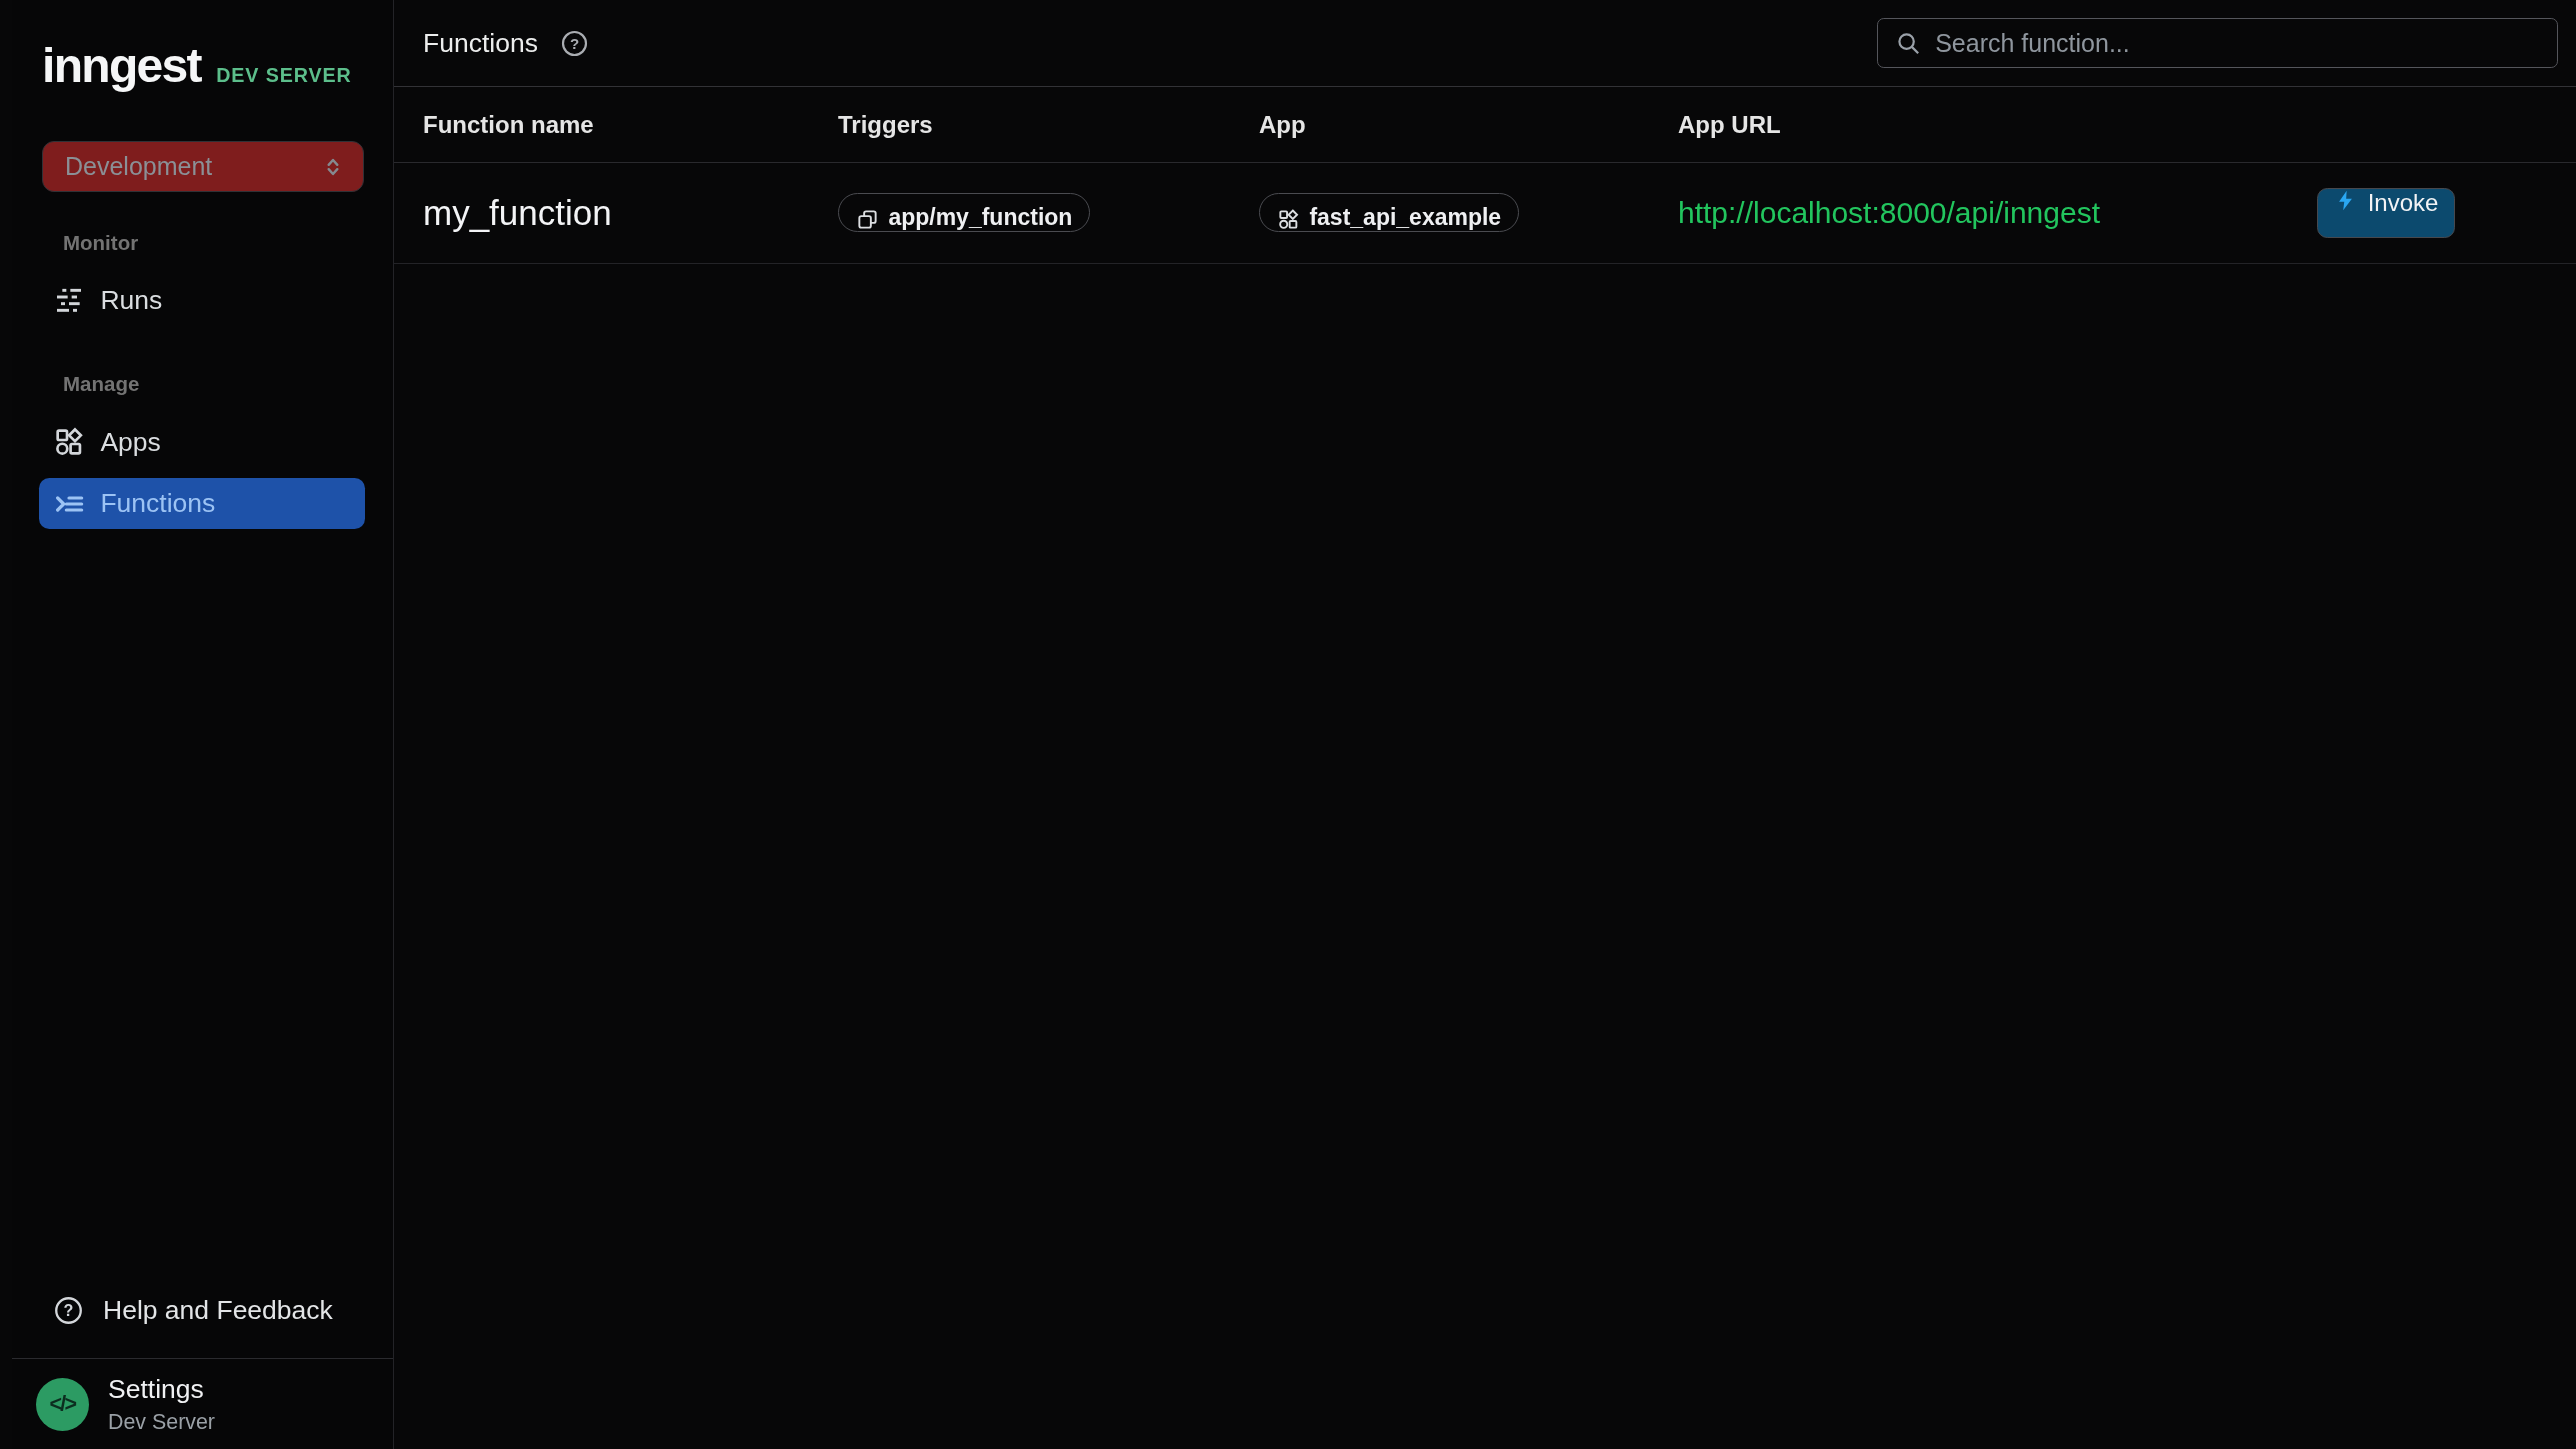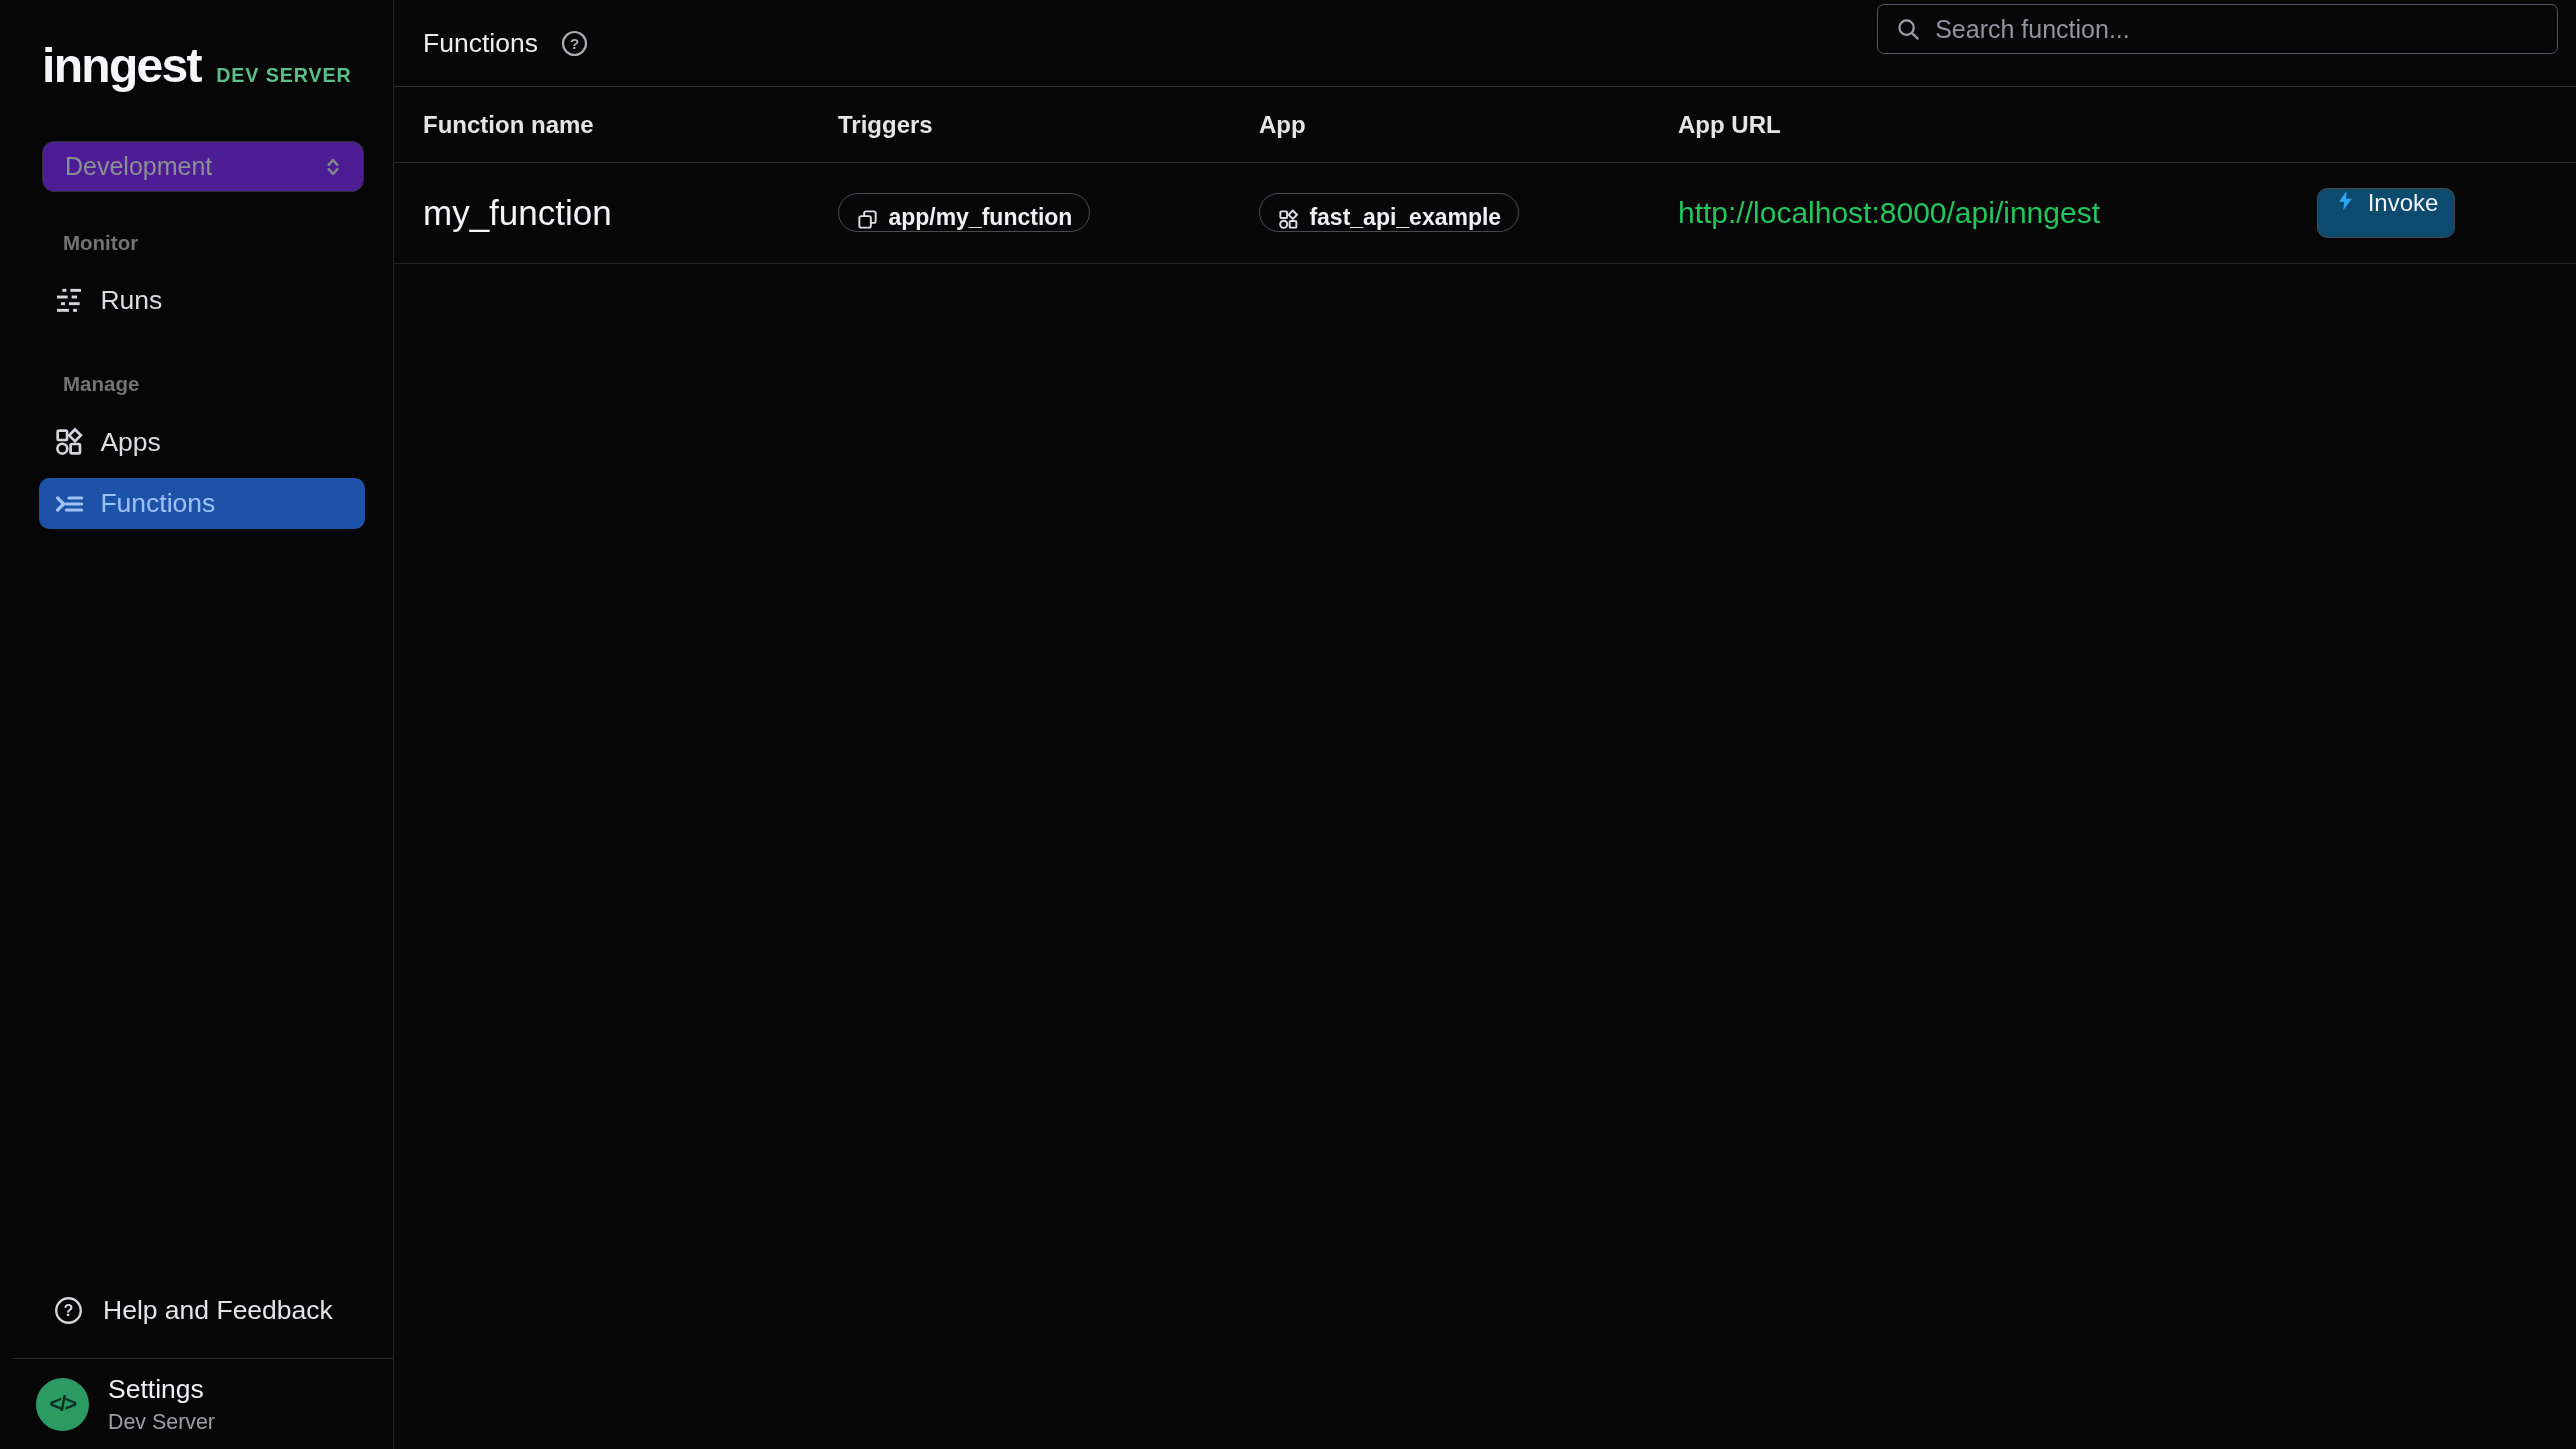--- a/index.html
+++ b/index.html
@@ -7,21 +7,21 @@
               font-family:"Liberation Sans","DejaVu Sans",sans-serif; }
   .app { display:flex; width:2576px; height:1450px; background:#070708; color:#e6e7e9;padding-left:12px; }
 
   
   .sidebar { width:382px; min-width:382px; height:100%; background:#060607;
              border-right:1.7px solid #232327; display:flex; flex-direction:column; }
   .logo-row { margin:38px 0 0 30px; display:flex; align-items:baseline; }
   .logo-text { font-size:48px; font-weight:800; letter-spacing:-1.7px; color:#f5f6f7; }
   .env-label { margin-left:15.4px; font-size:19.7px; font-weight:700; letter-spacing:0.9px; color:#5cbe8b; }
 
-  .selector { margin:48px 0 0 30px; width:322px; height:51px; background:#4c1d95;
+  .selector { margin:48px 0 0 30px; width:322px; height:51px; background:#7f1d1d;
               border:1.7px solid #303136; border-radius:12px; display:flex; align-items:center;
               padding:0 17px 0 22px; cursor:pointer; }
   .selector-value { font-size:25px; color:#8b9096; flex:1; }
   .selector-chevron { width:26px; height:26px; color:#85898f; }
 
   .section-label { margin:39px 0 0 51px; font-size:20.5px; font-weight:600; color:#737373; }
   .nav-list { margin-top:13.7px; }
   .nav-item { height:51px; margin:6.8px 0; display:flex; align-items:center; padding-left:41px;
               cursor:pointer; color:#dadde0; }
   .nav-item .nav-icon { width:32px; height:32px; margin-right:15.4px; flex:0 0 32px; color:#d3d6da; }
@@ -41,21 +41,21 @@
   .code-glyph { font-size:21.4px; font-weight:700; color:#0c2d1f; letter-spacing:-1.7px; }
   .settings-text .line1 { font-size:26.5px; font-weight:500; color:#f0f1f3; }
   .settings-text .line2 { font-size:21.4px; color:#9aa0a6; margin-top:5.1px; }
 
   
   .main { flex:1; display:flex; flex-direction:column; min-width:0; }
   .main-header { height:87px; border-bottom:1.7px solid #323236; display:flex; align-items:center;
                  padding-left:29px; position:relative; }
   .page-title { font-size:26.5px; font-weight:500; color:#eceded; }
   .title-help { width:29px; height:29px; margin-left:22px; color:#aaadb2; cursor:pointer; }
-  .search-box { position:absolute; right:18px; top:4px; width:681px; height:50px;
+  .search-box { position:absolute; right:18px; top:18px; width:681px; height:50px;
                 border:1.7px solid #54555b; border-radius:6.8px; background:transparent;
                 display:flex; align-items:center; padding:0 17px; }
   .search-box .search-glyph { width:26.5px; height:26.5px; color:#9aa1a9; margin-right:13.7px; flex:0 0 26.5px; }
   .search-input { flex:1; background:transparent; border:none; outline:none; color:#e3e5e7;
                   font-size:25px; font-family:inherit; }
   .search-input::placeholder { color:#8f969e; }
 
   .col-name { width:415px; } .col-trig { width:421px; } .col-app { width:419px; }
   .col-url  { flex:1; display:flex; align-items:center; }
   .table-head { height:76px; border-bottom:1.7px solid #29292d; display:flex; align-items:center;

